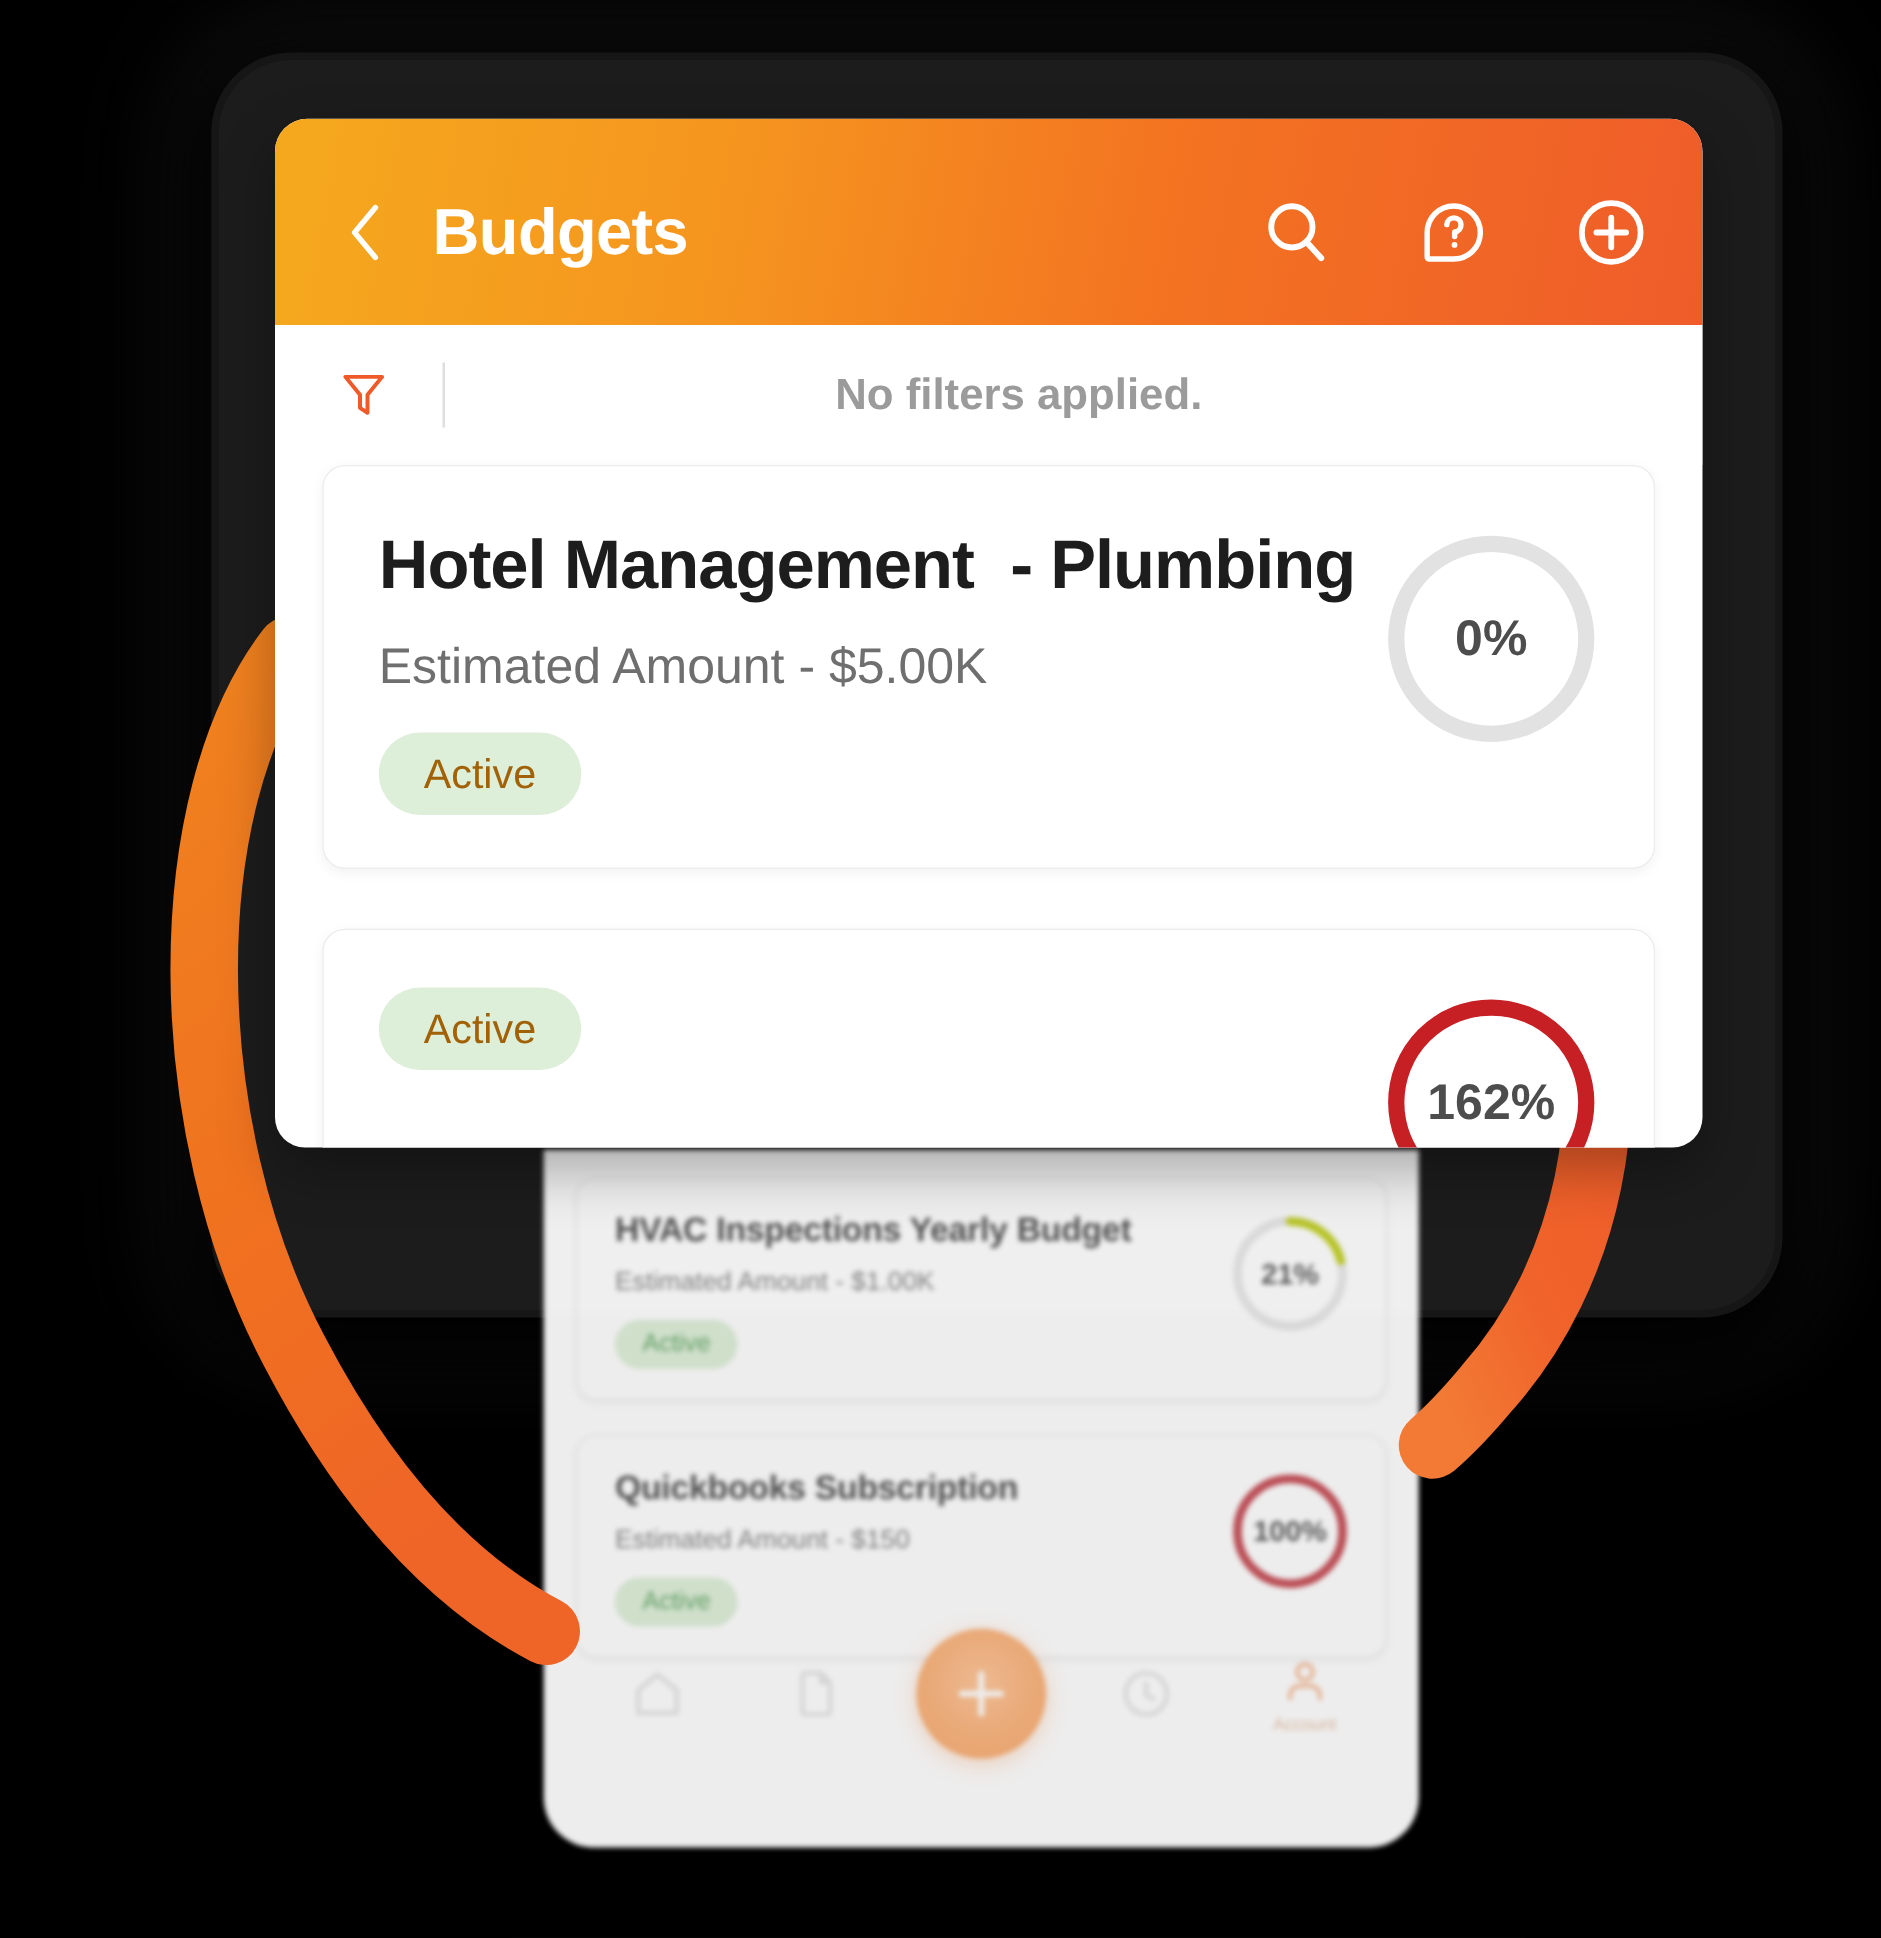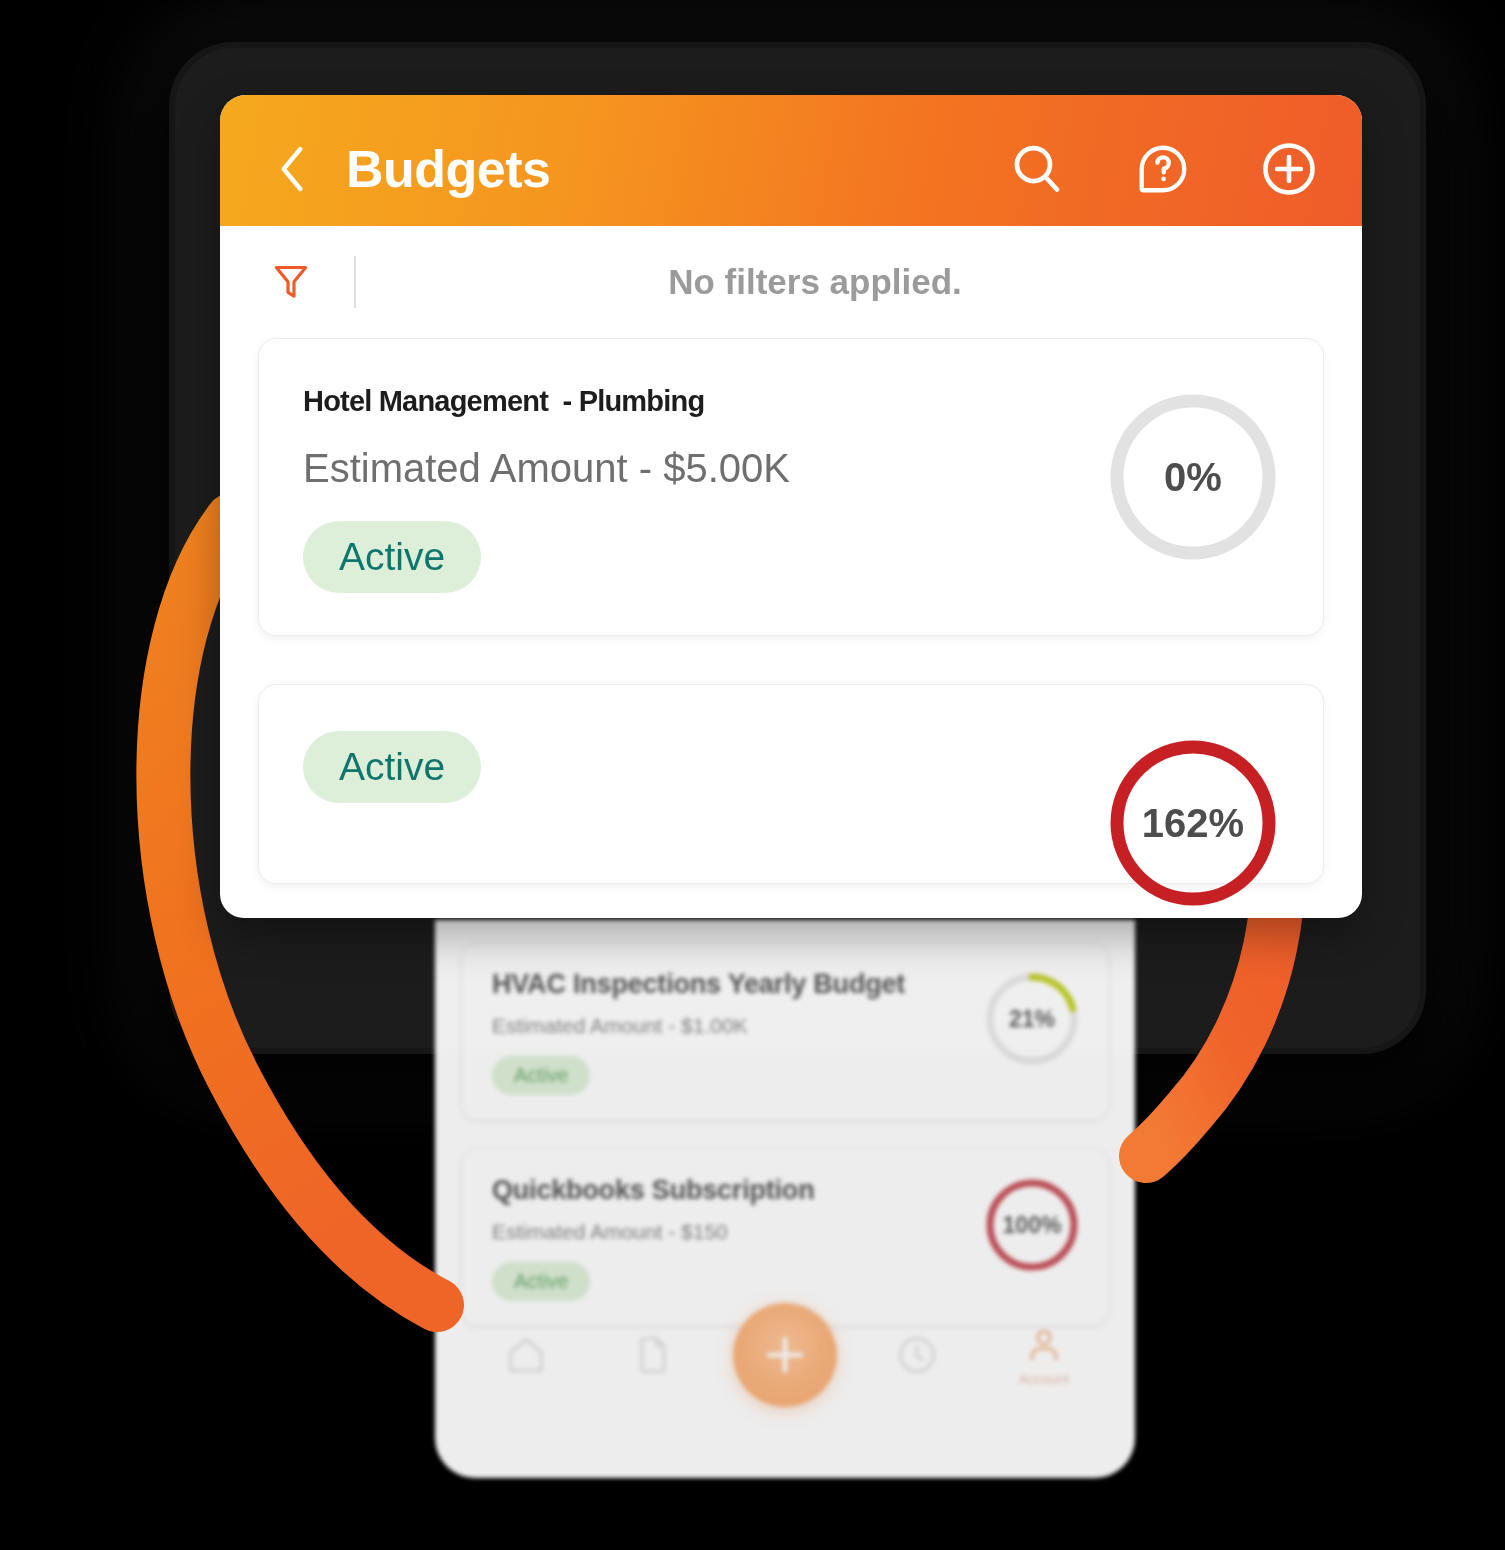--- a/index.html
+++ b/index.html
@@ -161,21 +161,21 @@
     width: 1142px;
     height: 823px;
     background: #ffffff;
     border-radius: 26px 26px 24px 24px;
     overflow: hidden;
     box-shadow: 0 18px 44px rgba(0,0,0,0.30);
   }
 
   .appbar {
     position: relative;
-    height: 131px;
+    height: 165px;
     background: linear-gradient(100deg, #f5a91e 0%, #f5951f 32%, #f37321 62%, #ef5c2a 100%);
     display: flex;
     align-items: center;
     padding: 17px 42px 0 44px;
     box-sizing: border-box;
   }
   .back-chevron {
     width: 56px;
     height: 56px;
     display: flex;
@@ -247,37 +247,37 @@
     background: #ffffff;
     border: 1px solid #ececec;
     border-radius: 18px;
     box-shadow: 0 3px 10px rgba(0,0,0,0.055);
     padding: 46px 44px 42px 44px;
     margin-bottom: 48px;
     min-height: 200px;
     box-sizing: border-box;
   }
   .budget-title {
-    font-size: 29px;
+    font-size: 55px;
     font-weight: bold;
     color: #1d1d1d;
     letter-spacing: -0.8px;
     margin-bottom: 28px;
     white-space: pre;
   }
   .budget-sub {
     font-size: 40px;
     color: #6f6f6f;
     margin-bottom: 30px;
   }
   .status-pill {
     display: inline-block;
     background: #ddeed9;
-    color: #0f766e;
-    font-size: 39px;
+    color: #a16207;
+    font-size: 33px;
     border-radius: 36px;
     padding: 14px 36px;
   }
   .progress-ring {
     position: absolute;
     right: 42px;
     top: 50px;
     width: 176px;
     height: 176px;
   }

